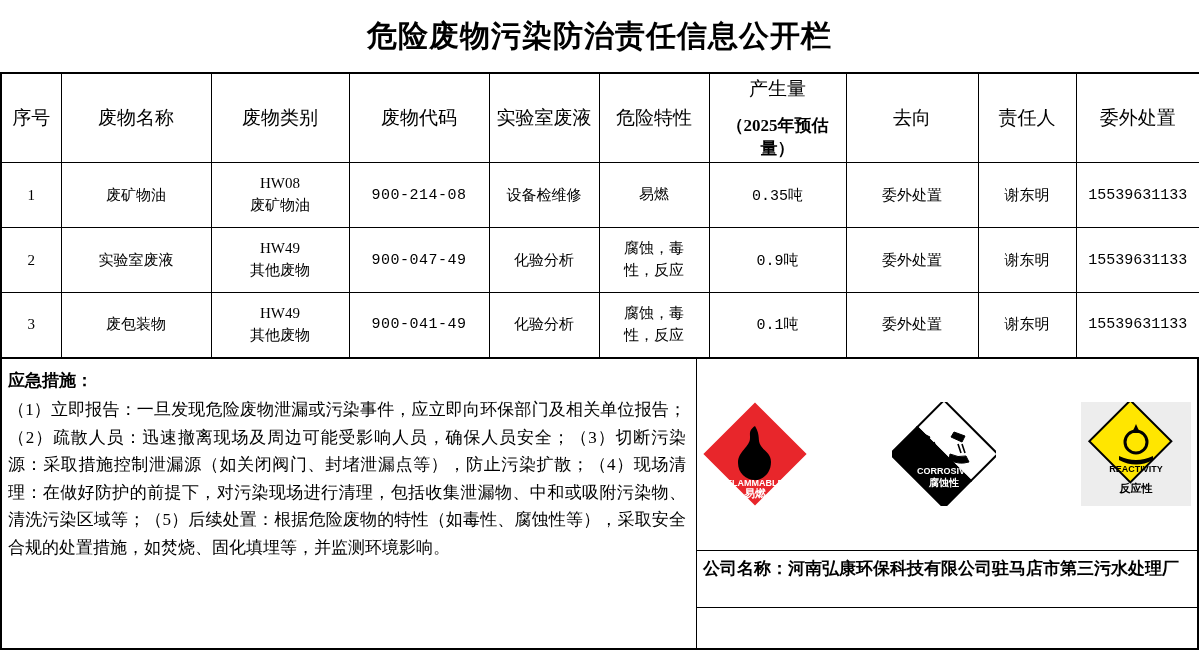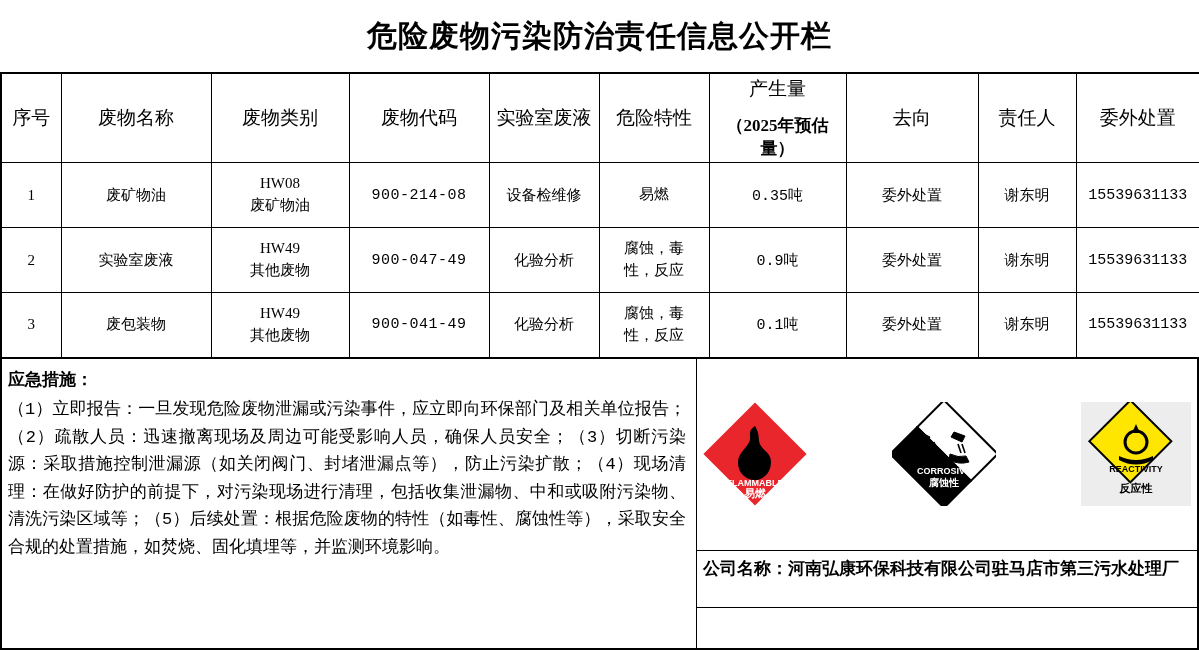--- a/index.html
+++ b/index.html
@@ -94,21 +94,20 @@
     border-bottom: 2px solid #000;
     flex: 1 1 auto;
     min-height: 0;
   }
   .emergency {
     width: 695px;
     border-right: 1px solid #000;
     padding: 8px 10px 6px 6px;
     font-size: 17px;
     line-height: 1.62;
-    font-family: Liberation Mono, monospace;
   }
   .emergency .head {
     font-weight: bold;
     font-size: 17px;
     margin-bottom: 2px;
   }
   .emergency .body {
     text-align: justify;
   }
   .right-col {

